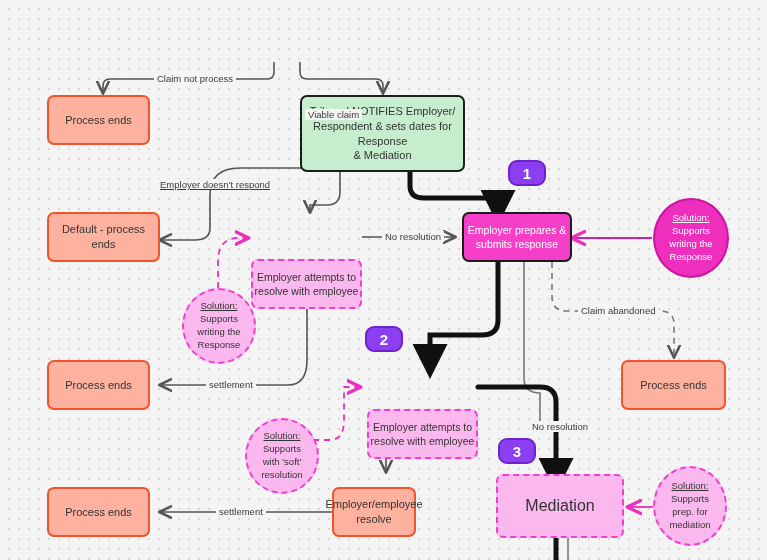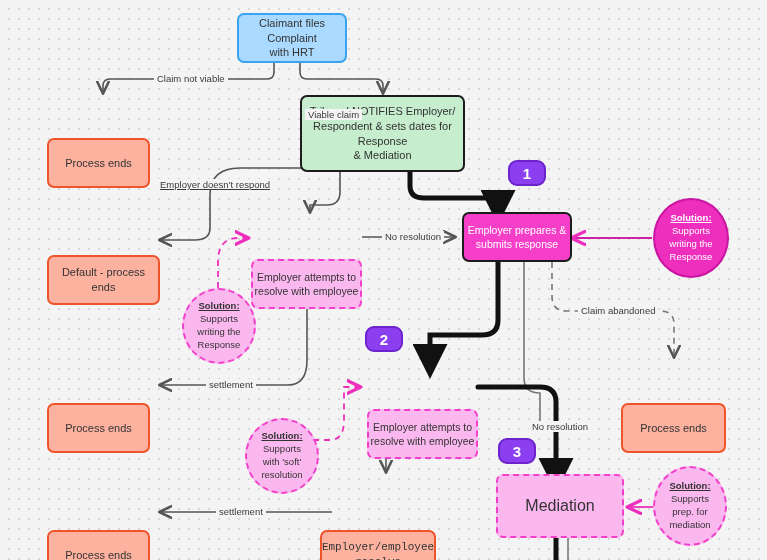--- a/index.html
+++ b/index.html
@@ -44,21 +44,20 @@
     border-radius: 7px;
     color: #333333;
     font-size: 11px;
   }
   .n-red {
     background: #fdb2a0;
     border: 2px solid #f0542b;
     border-radius: 7px;
     color: #333333;
     font-size: 11px;
-    margin-top: 43px;
   }
   .n-pinkdash {
     background: #fbb8ef;
     border: 2.5px dashed #f13fcb;
     border-radius: 7px;
     color: #333333;
     font-size: 10.5px;
     margin-top: 47px;
   }
   .n-magenta {
@@ -100,21 +99,21 @@
     display: flex;
     flex-direction: column;
     align-items: center;
     justify-content: center;
     text-align: center;
     line-height: 1.35;
     box-sizing: border-box;
   }
   .sol-title {
     text-decoration: underline;
-    font-weight: bold;
+    font-weight: normal;
   }
   .badge {
     position: absolute;
     width: 38px; height: 26px;
     background: #8b3ff0;
     border: 2px solid #6d23cc;
     border-radius: 9px;
     color: #ffffff;
     font-size: 15px;
     font-weight: bold;
@@ -183,24 +182,20 @@
     <path d="M408,412 L400,412 Q386,412 386,432 L386,472" fill="none" stroke="#555555" stroke-width="1.6" marker-end="url(#ar-gray)"></path>
 
     <path d="M332,512 L160,512" fill="none" stroke="#555555" stroke-width="1.6" marker-end="url(#ar-gray)"></path>
 
     <path d="M654,507 L628,507" fill="none" stroke="#ee2fbe" stroke-width="1.8" marker-end="url(#ar-pink)"></path>
 
     <path d="M556,538 L556,560" fill="none" stroke="#111111" stroke-width="5" stroke-linecap="round"></path>
     <path d="M568,538 L568,560" fill="none" stroke="#888888" stroke-width="1.8"></path>
   </svg>
 
-  <div class="node n-blue" style="left:237px; top:13px; width:110px; height:50px;">
-    <span class="nl">Claimant files Complaint
-with HRT</span>
-  </div>
 
   <div class="node n-red" style="left:47px; top:95px; width:103px; height:50px;">
     <span class="nl">Process ends</span>
   </div>
 
   <div class="node n-green" style="left:300px; top:95px; width:165px; height:77px;">
     <span class="nl">Tribunal NOTIFIES Employer/
 Respondent &amp; sets dates for Response
 &amp; Mediation</span>
   </div>
@@ -225,21 +220,21 @@
 
   <div class="node n-pinkdash" style="left:367px; top:362px; width:111px; height:50px;">
     <span class="nl">Employer attempts to
 resolve with employee</span>
   </div>
 
   <div class="node n-red" style="left:621px; top:360px; width:105px; height:50px;">
     <span class="nl">Process ends</span>
   </div>
 
-  <div class="node n-red" style="left:320px; top:487px; width:116px; height:50px;font-family:Liberation Mono, monospace;">
+  <div class="node n-red" style="left:332px; top:487px; width:84px; height:50px;">
     <span class="nl">Employer/employee
 resolve</span>
   </div>
 
   <div class="node n-red" style="left:47px; top:487px; width:103px; height:50px;">
     <span class="nl">Process ends</span>
   </div>
 
   <div class="node n-mediation" style="left:496px; top:474px; width:128px; height:64px;">
     <span class="nl">Mediation</span>
@@ -277,21 +272,21 @@
     <span>1</span>
   </div>
   <div class="badge" style="left:365px; top:326px;">
     <span>2</span>
   </div>
   <div class="badge" style="left:498px; top:438px;">
     <span>3</span>
   </div>
 
   <div class="edge-label" style="left:154px; top:73px;">
-    <span>Claim not viable</span>
+    <span>Claim not process</span>
   </div>
   <div class="edge-label" style="left:305px; top:73px;margin-top:36px;">
     <span>Viable claim</span>
   </div>
   <div class="edge-label" style="left:157px; top:179px;text-decoration:underline;">
     <span>Employer doesn't respond</span>
   </div>
   <div class="edge-label" style="left:382px; top:231px;">
     <span>No resolution</span>
   </div>

